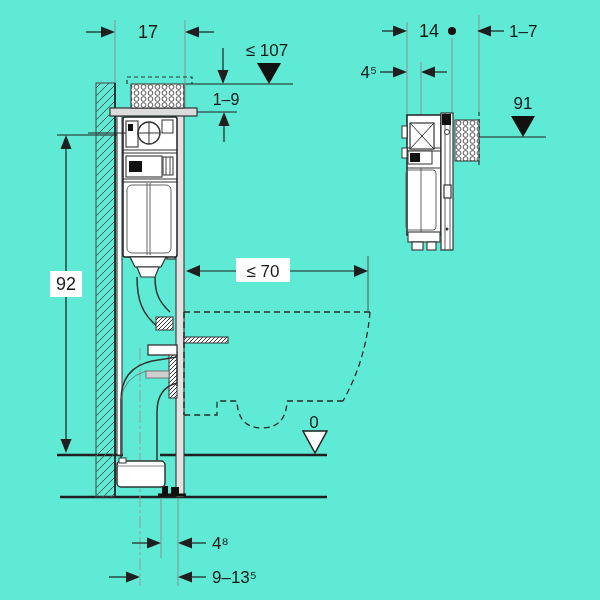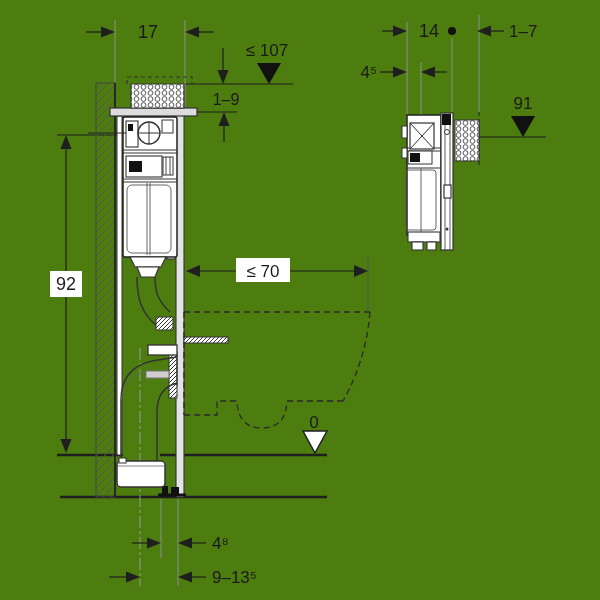--- a/index.html
+++ b/index.html
@@ -1,17 +1,17 @@
 <!DOCTYPE html>
 <html><head>
 <meta charset="utf-8">
 <style>
   html,body{margin:0;padding:0;background:#fff;}
   .canvas{
-    width:600px;height:600px;background:#4d7c0f;position:relative;overflow:hidden;
+    width:600px;height:600px;background:#5eead4;position:relative;overflow:hidden;
     font-family:"Liberation Sans", sans-serif;
     text-align:center;
   }
   svg{display:block;}
   svg text{
     font-family:"Liberation Sans", sans-serif;
     fill:#1a1a1a;
     font-size:17px;
   }
   .big{font-size:18px;}

